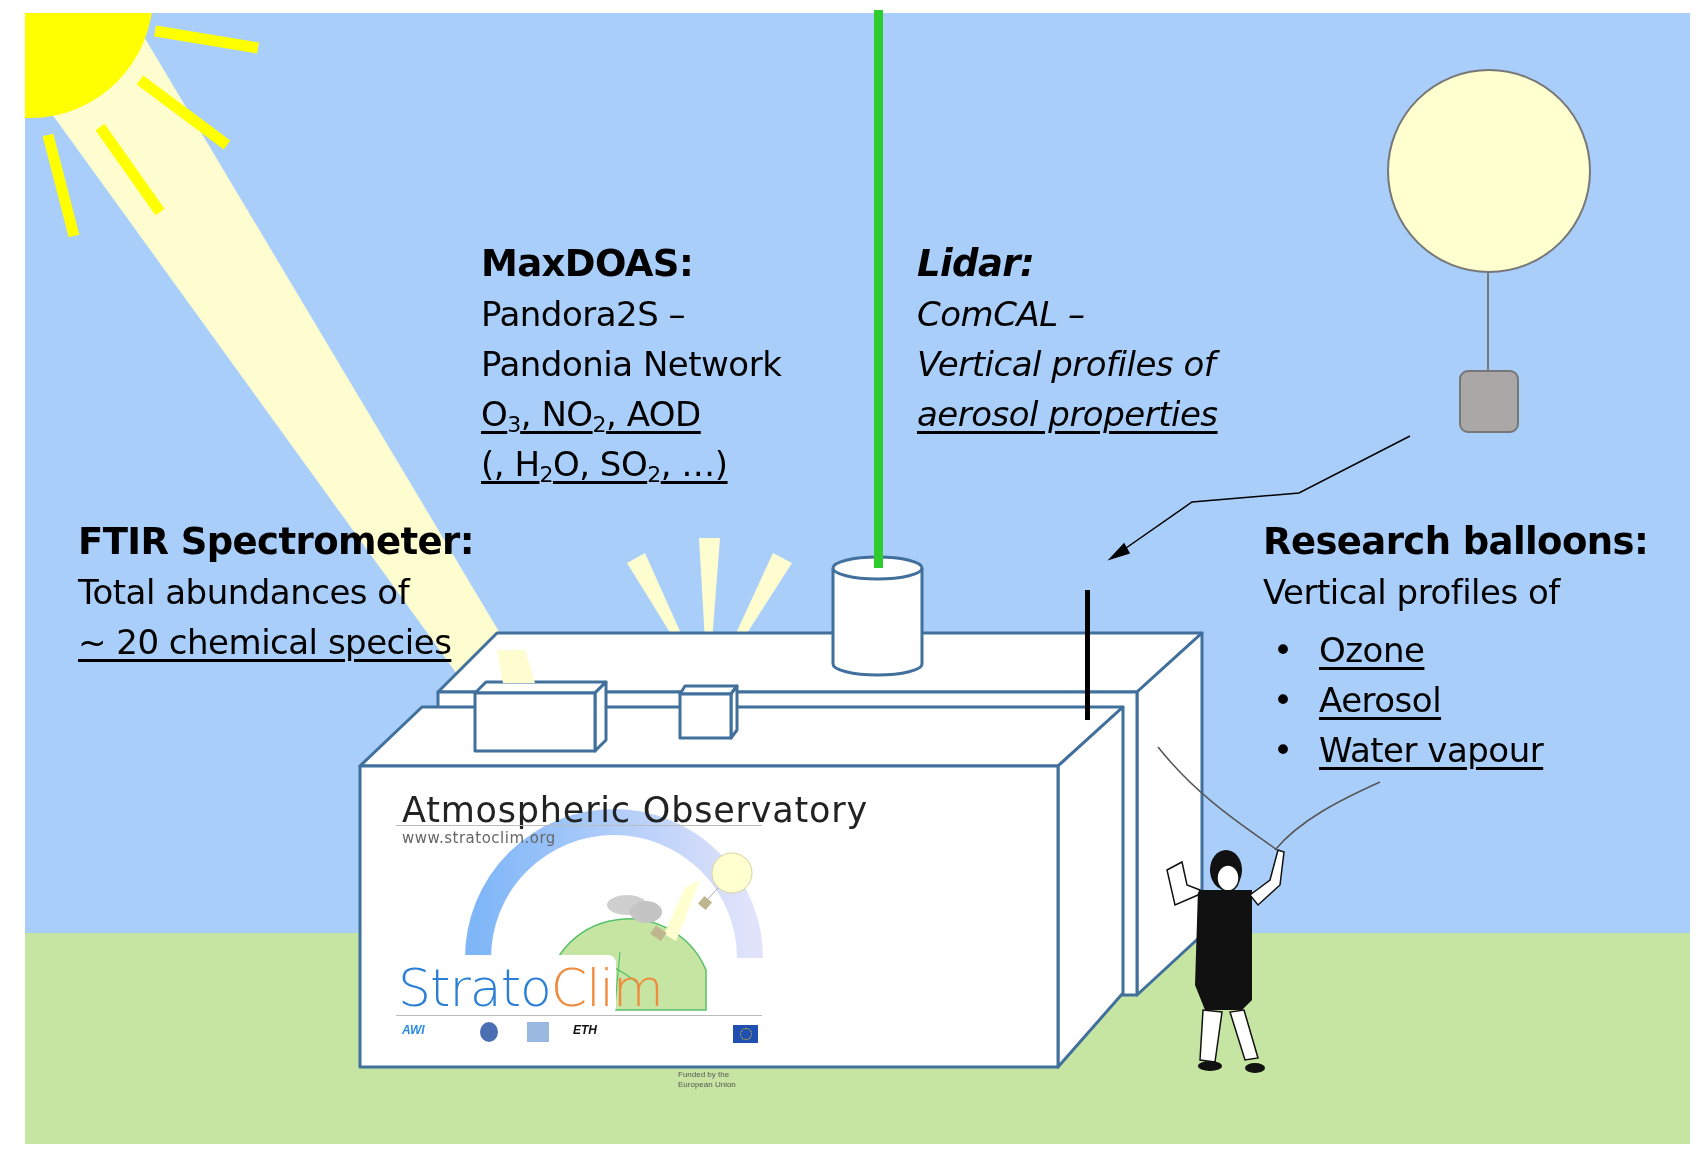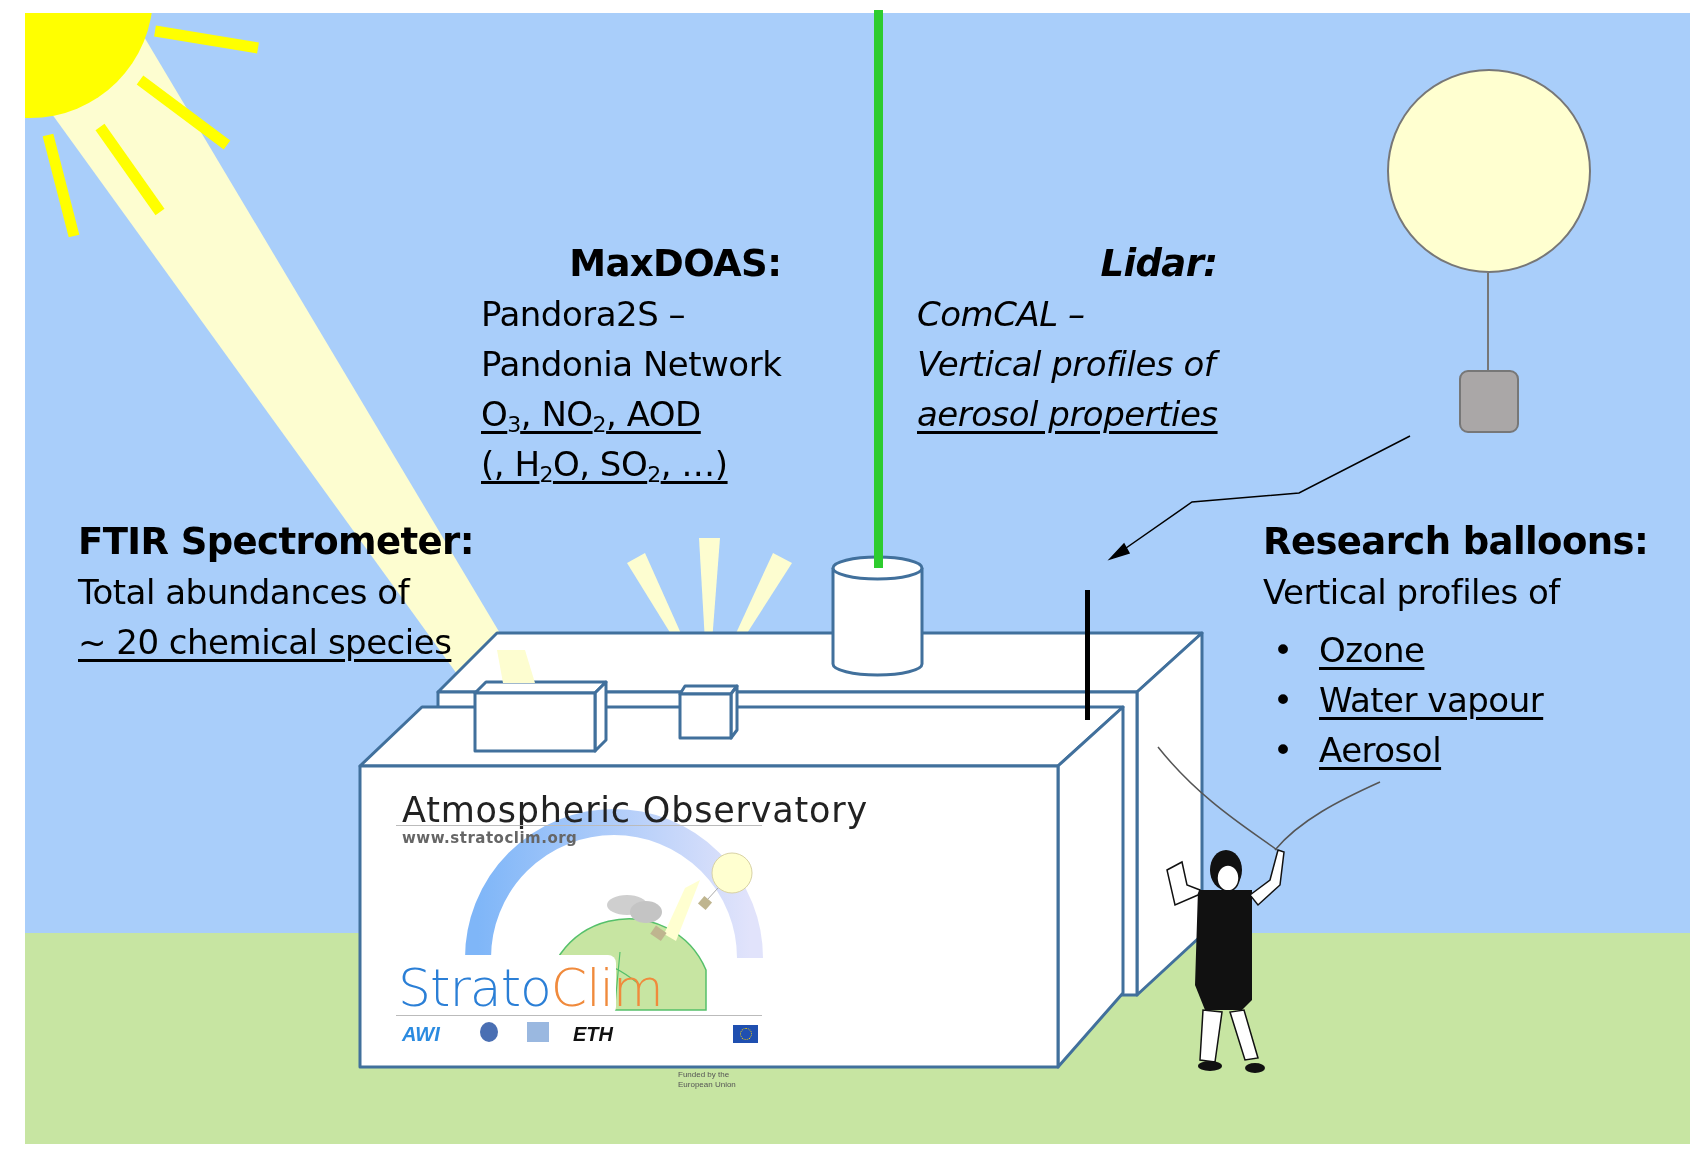--- a/index.html
+++ b/index.html
@@ -1,37 +1,37 @@
 <!DOCTYPE html>
 <html><head>
 <meta charset="utf-8">
 <style>
   html, body { margin: 0; padding: 0; background: #ffffff; }
   body { width: 1705px; height: 1154px; position: relative; overflow: hidden;
          font-family: "Liberation Sans", "DejaVu Sans", sans-serif; }
   #scene { position: absolute; left: 0; top: 0; }
   .label { position: absolute; color: #000; font-family: "DejaVu Sans", "Liberation Sans", sans-serif;
            font-size: 34px; line-height: 50px; white-space: nowrap; letter-spacing: -0.5px; }
-  .label .head { font-weight: bold; font-size: 37px; letter-spacing: -0.6px; text-align: right; }
+  .label .head { font-weight: bold; font-size: 37px; letter-spacing: -0.6px; }
   .label .u { text-decoration: underline; text-decoration-thickness: 3px; text-underline-offset: 5px; }
   .label sub { font-size: 22px; vertical-align: -6px; line-height: 0; }
   .bullets { margin: 8px; padding: 0; list-style: none; }
   .bullets li { position: relative; padding-left: 48px; }
   .bullets li::before { content: "\2022"; position: absolute; left: 2px; top: 0; }
   .logo-title { position: absolute; left: 402px; top: 790px; font-family: "DejaVu Sans", sans-serif;
                 font-size: 35px; color: #222; letter-spacing: 0.8px; }
   .logo-url { position: absolute; left: 402px; top: 829px; font-family: "DejaVu Sans", sans-serif;
-              font-size: 15px; color: #666; letter-spacing: 0.5px; font-weight: bold; }
+              font-size: 15px; color: #666; letter-spacing: 0.5px; }
   .logo-rule1 { position: absolute; left: 396px; top: 825px; width: 366px; height: 1px; background: #bbb; }
   .logo-rule2 { position: absolute; left: 396px; top: 1015px; width: 366px; height: 1px; background: #bbb; }
   .strato { position: absolute; left: 398px; top: 958px; font-family: "DejaVu Sans", sans-serif;
             font-size: 52px; font-weight: 200; letter-spacing: -1px; }
   .strato .a { color: #2b7fd6; }
   .strato .b { color: #f08a3c; }
-  .partner { position: absolute; top: 1023px; font-size: 20px; font-weight: bold; font-style: italic; }
+  .partner { position: absolute; top: 1023px; font-size: 12px; font-weight: bold; font-style: italic; }
   .funded { position: absolute; left: 678px; top: 1024px; font-size: 8px; line-height: 10px; color: #555; margin-top: 46px; }
   .eu-flag { position: absolute; left: 733px; top: 1025px; width: 25px; height: 18px; background: #1f4fb0; }
   .eu-flag::after { content: ""; position: absolute; left: 7px; top: 3px; width: 10px; height: 10px;
                     border: 1px dotted #ffd400; border-radius: 50%; }
 </style>
 </head>
 <body>
 
 <svg id="scene" width="1705" height="1154" viewBox="0 0 1705 1154">
   <defs>
@@ -176,16 +176,16 @@
   <div class="head">FTIR Spectrometer:</div>
   <div>Total abundances of</div>
   <div class="u">~ 20 chemical species</div>
 </div>
 
 <div class="label" style="left:1263px;top:517px;">
   <div class="head">Research balloons:</div>
   <div>Vertical profiles of</div>
   <ul class="bullets">
     <li><span class="u">Ozone</span></li>
+    <li><span class="u">Aerosol</span></li>
     <li><span class="u">Water vapour</span></li>
-    <li><span class="u">Aerosol</span></li>
   </ul>
 </div>
 
 </body></html>

